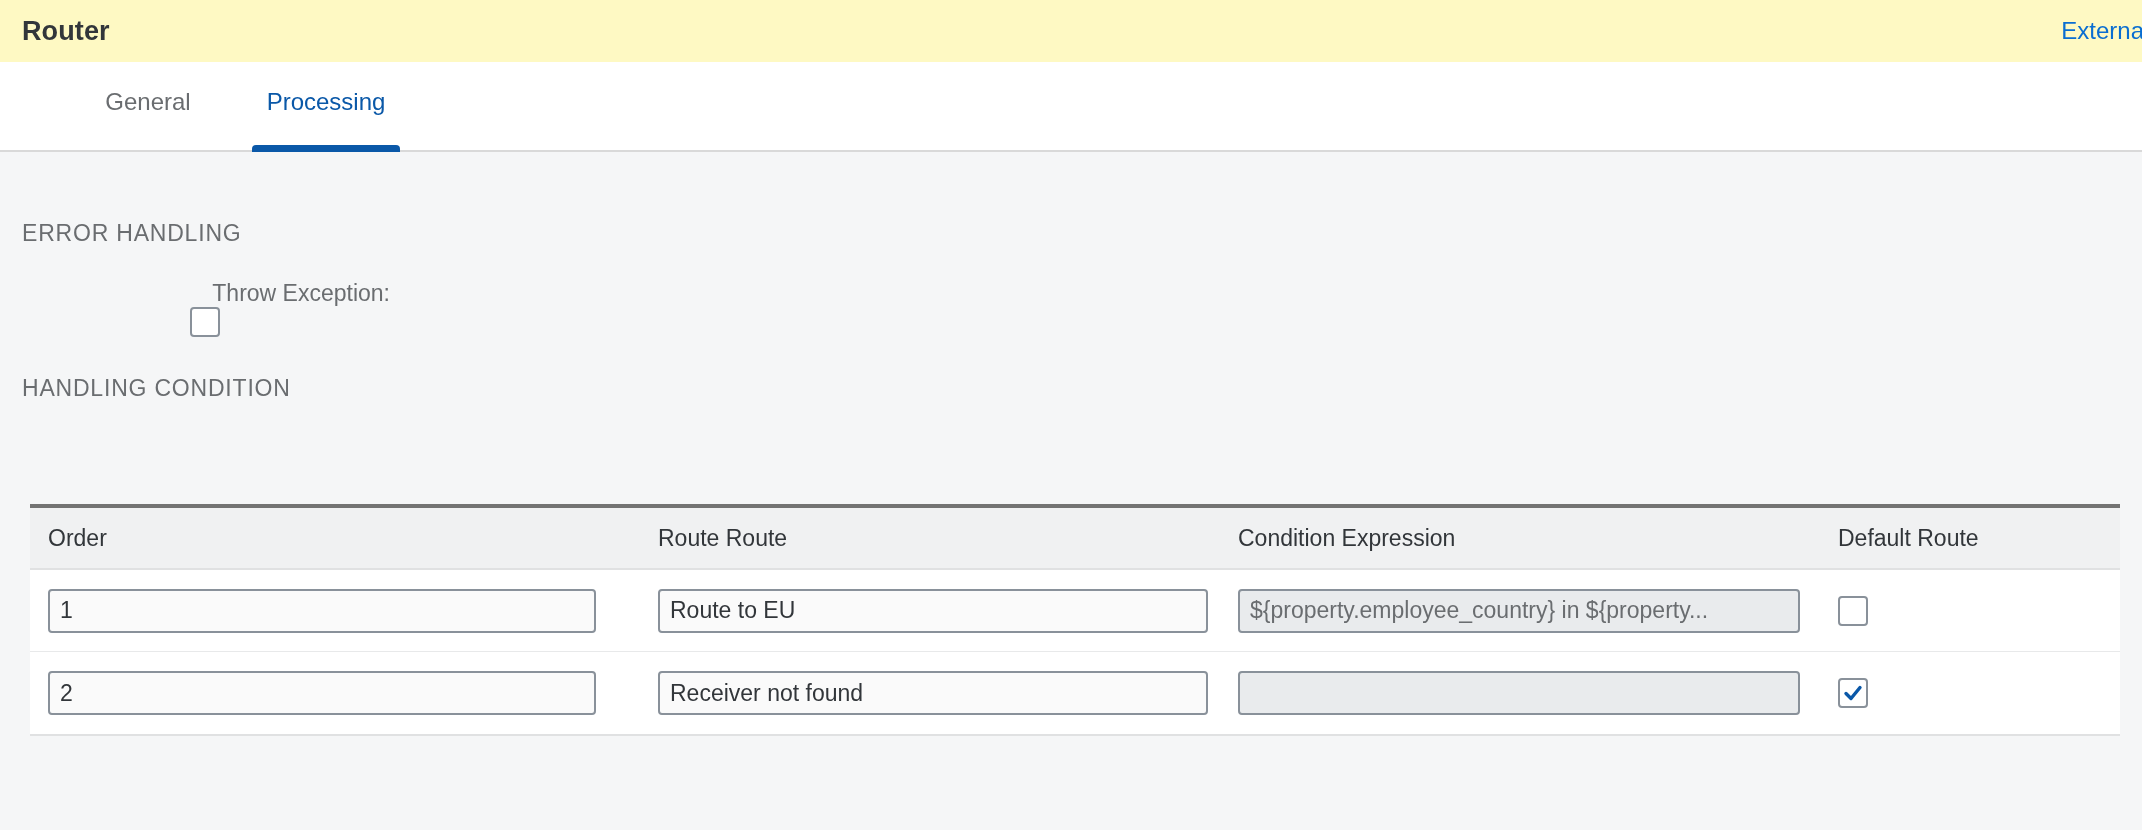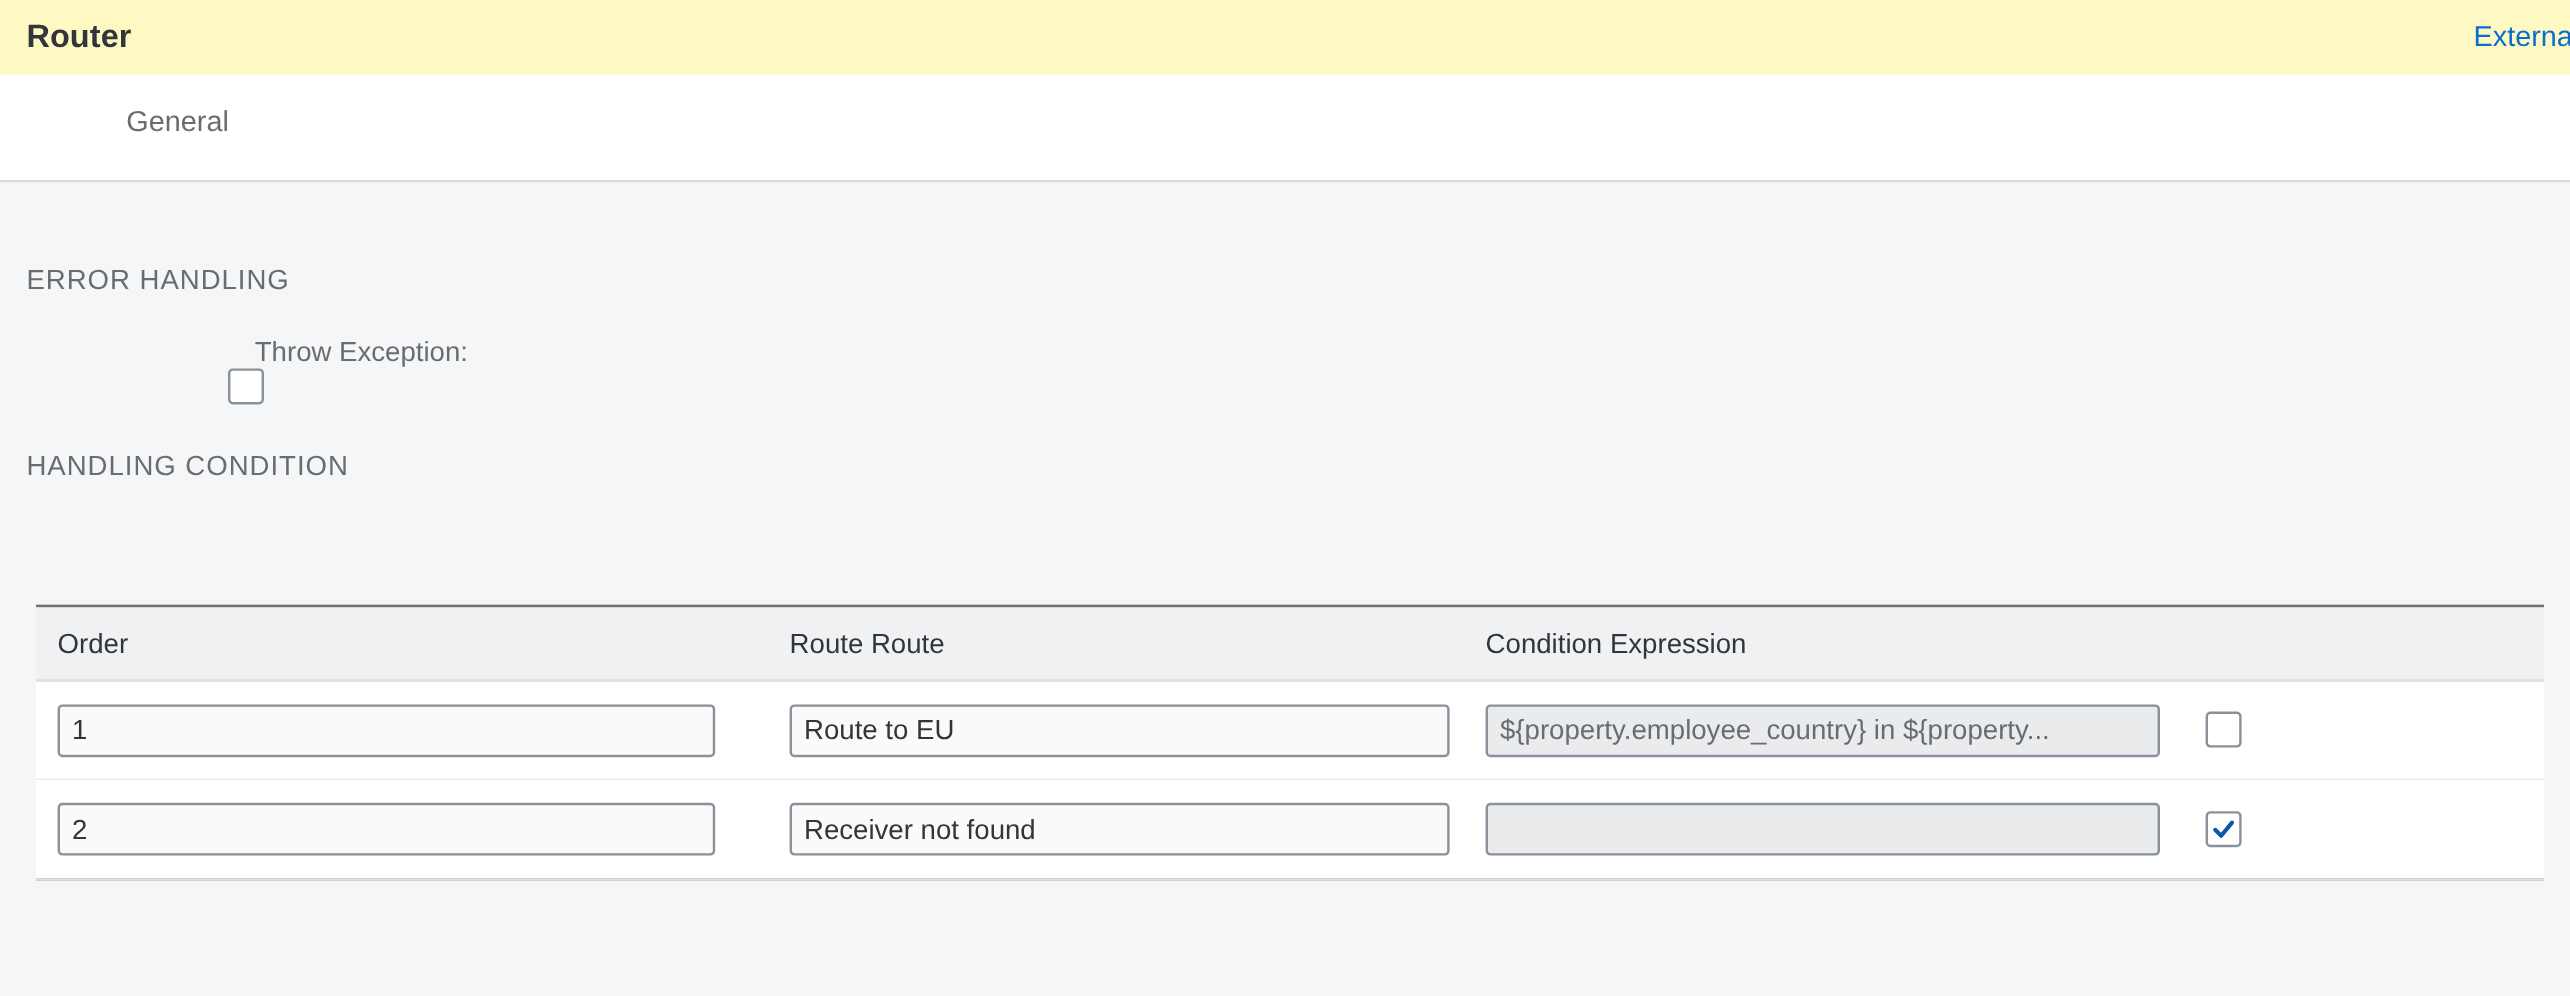--- a/index.html
+++ b/index.html
@@ -144,22 +144,22 @@
   }
   .cb svg { display: block; }
   .cb.unchecked svg { visibility: hidden; }
 
   
   .table {
     position: absolute;
     left: 30px;
     top: 352px;
     width: 2090px;
-    background: #737373;
-    border-top: 2px solid #737373;
+    background: #a21caf;
+    border-top: 4px solid #737373;
     border-bottom: 2px solid #e0e1e2;
     box-sizing: border-box;
   }
   .thead {
     display: flex;
     align-items: center;
     height: 62px;
     background: #f0f1f2;
     border-bottom: 2px solid #e0e1e2;
     box-sizing: border-box;
@@ -214,20 +214,24 @@
 <body>
 
 <div class="header-band">
   <div class="header-title">Router</div>
   <div class="header-action">Externalize</div>
 </div>
 
 <div class="tab-bar">
   <div class="tab" id="tab-general">
     <span class="tab-label">General</span>
+  </div>
+  <div class="tab selected" id="tab-processing">
+    <span class="tab-label">Processing</span>
+    <span class="tab-underline"></span>
   </div>
 </div>
 
 <div class="content">
 
   <div class="section-title" id="section-error-handling">ERROR HANDLING</div>
 
   <div class="form-row">
     <div class="form-label">Throw Exception:</div>
     <div class="cb unchecked">
@@ -244,20 +248,23 @@
     <div class="thead">
       <div class="col-order">
         <span class="th">Order</span>
       </div>
       <div class="col-name">
         <span class="th">Route Route</span>
       </div>
       <div class="col-cond">
         <span class="th">Condition Expression</span>
       </div>
+      <div class="col-default">
+        <span class="th">Default Route</span>
+      </div>
     </div>
 
     <div class="trow">
       <div class="col-order">
         <div class="inp w-order">1</div>
       </div>
       <div class="col-name">
         <div class="inp w-name">Route to EU</div>
       </div>
       <div class="col-cond">

